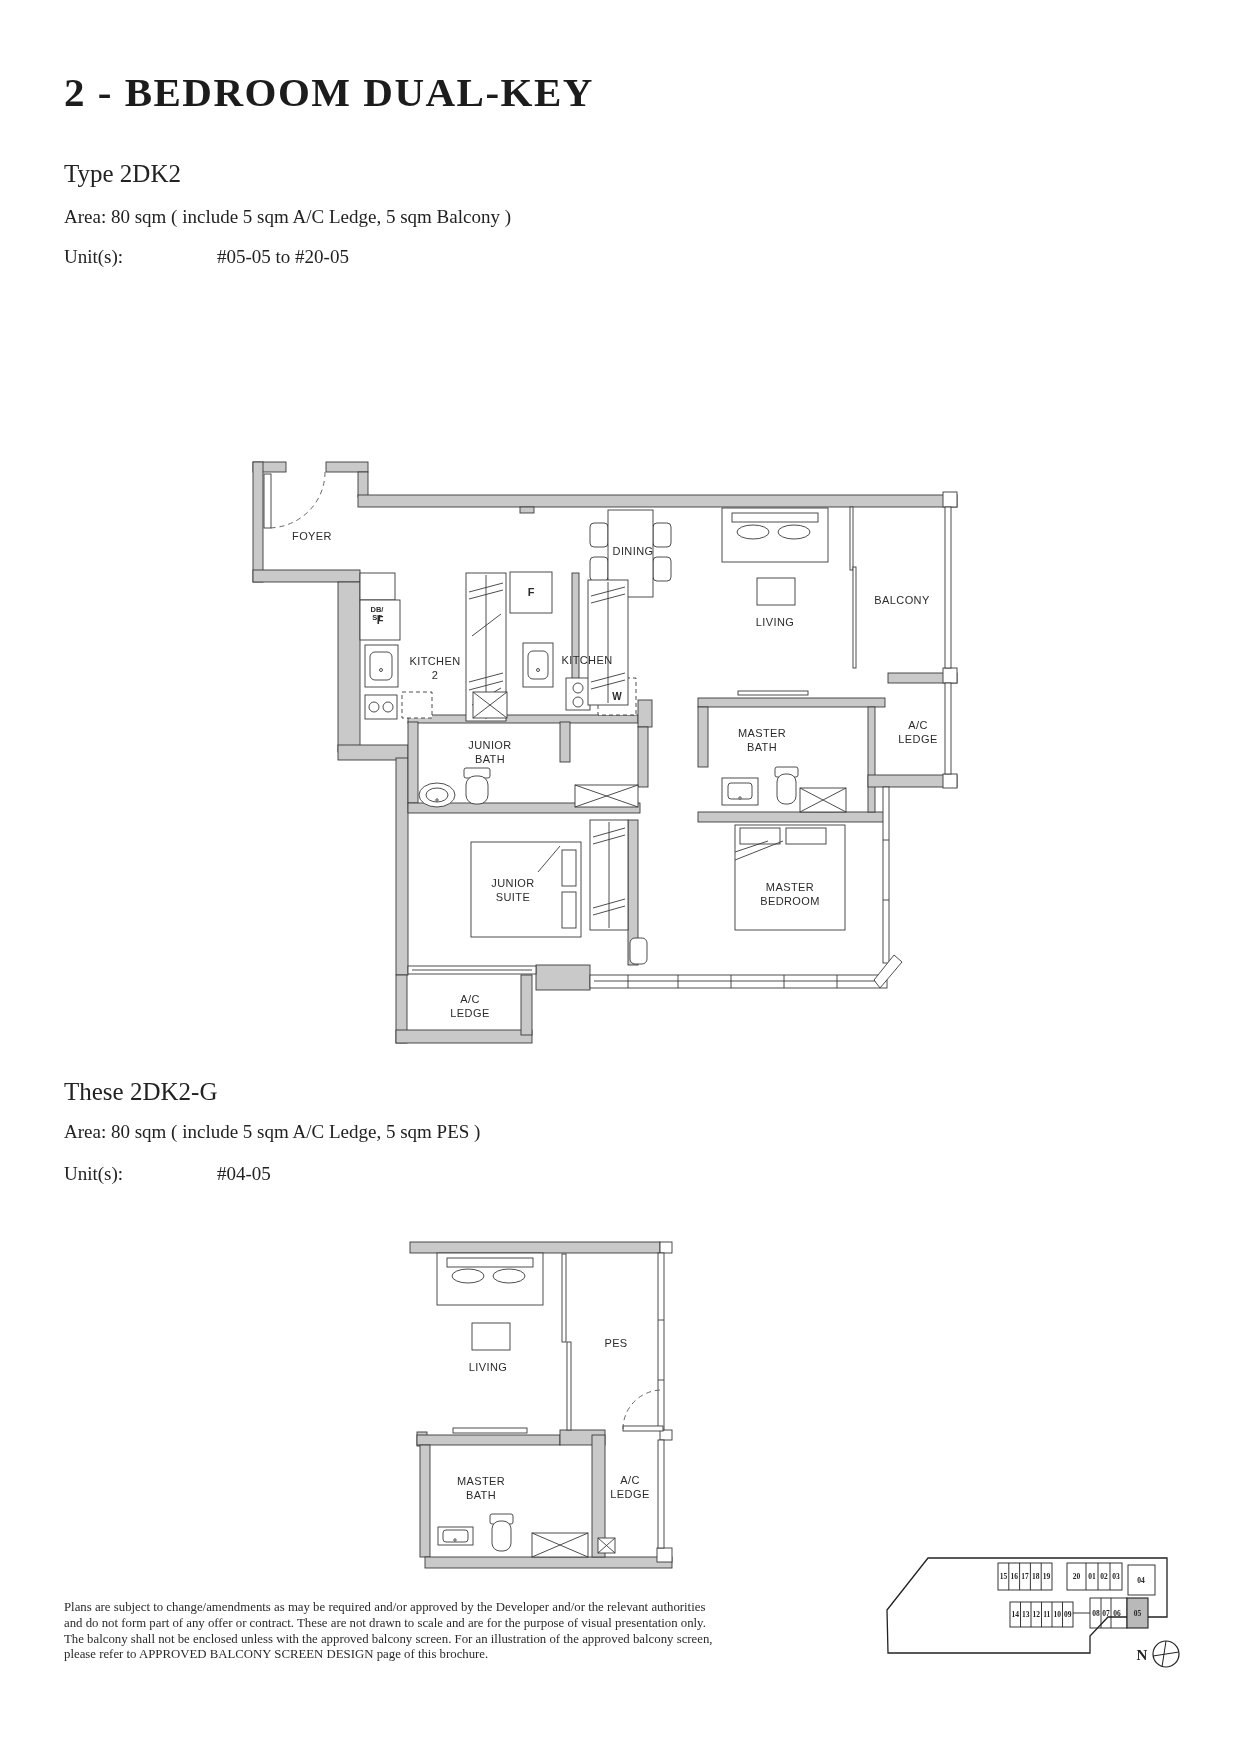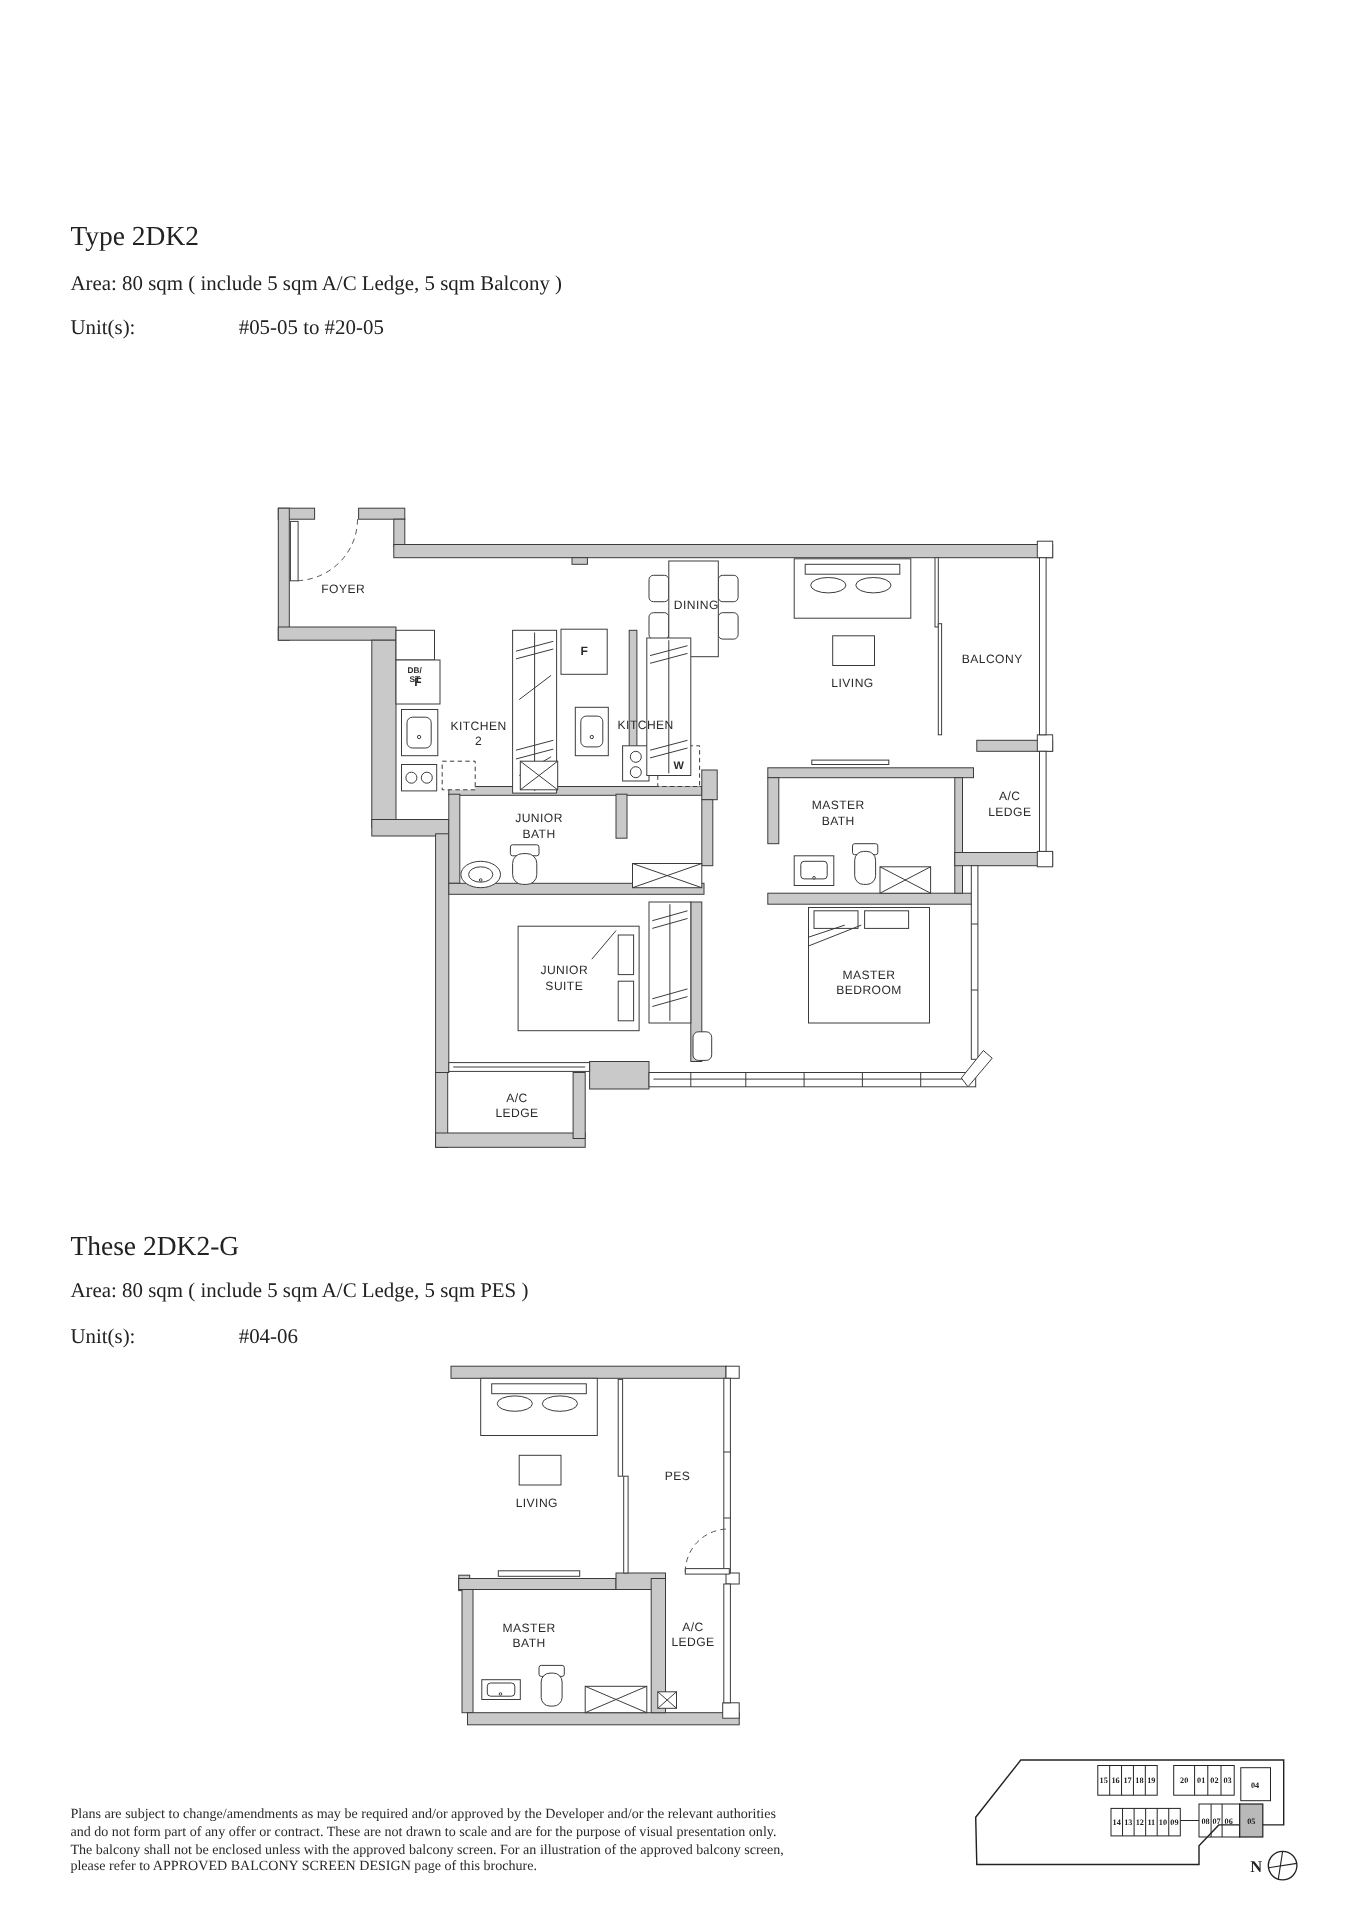--- a/index.html
+++ b/index.html
@@ -1,18 +1,18 @@
 <!DOCTYPE html>
 <html><head>
 <meta charset="utf-8">
 <style>
   html,body{margin:0;padding:0;background:#ffffff;}
   .page{position:relative;width:1241px;height:1755px;background:#fff;overflow:hidden;
         font-family:"Liberation Serif",serif;color:#1f1f1f;}
-  .abs{position:absolute;margin-top:42px;}
+  .abs{position:absolute;}
   .page-title{font-size:41px;font-weight:700;letter-spacing:1.5px;color:#1c1c1c;}
   .type-name{font-size:25px;font-weight:400;color:#222;}
   .body-text{font-size:19px;color:#222;}
   .units-row{font-size:19px;color:#222;}
   .units-val{position:absolute;left:153px;top:0;white-space:nowrap;}
   .disclaimer{font-size:12.8px;line-height:15.8px;color:#2a2a2a;white-space:pre-line;width:740px;}
   .plan{position:absolute;}
   .plan svg{position:absolute;left:0;top:0;}
   .room-label{position:absolute;transform:translate(-50%,-50%);
       font-family:"Liberation Sans",sans-serif;font-size:11px;font-weight:400;
@@ -22,20 +22,21 @@
       text-align:center;white-space:pre-line;line-height:1.05;}
   .fs11{font-size:11px;} .fs10{font-size:10px;} .fs75{font-size:7.5px;margin-top:28px;}
   .kp-num{font-family:"Liberation Serif",serif;font-size:7.5px;fill:#222;}
   .kp-north{font-family:"Liberation Serif",serif;font-size:15px;fill:#222;}
 </style>
 </head>
 <body>
 
 <div class="page">
 
+  <h1 class="abs page-title" style="left:64px;top:68px;margin:0;">2 - BEDROOM DUAL-KEY</h1>
 
   <div class="abs type-name" style="left:64px;top:160px;">Type 2DK2</div>
   <div class="abs body-text" style="left:64px;top:206px;">Area: 80 sqm ( include 5 sqm A/C Ledge, 5 sqm Balcony )</div>
   <div class="abs units-row" style="left:64px;top:246px;width:400px;height:24px;">
     <span>Unit(s):</span>
     <span class="units-val">#05-05 to #20-05</span>
   </div>
 
   <div class="plan" style="left:228px;top:400px;width:730px;height:655px;">
     <svg width="730" height="655" viewBox="0 0 730 655">
@@ -241,21 +242,21 @@
 ST</div>
     <div class="appl-label fs11" style="left:152px;top:221px;">F</div>
     <div class="appl-label fs11" style="left:303px;top:193px;">F</div>
     <div class="appl-label fs10" style="left:389px;top:297px;">W</div>
   </div>
 
   <div class="abs type-name" style="left:64px;top:1078px;">These 2DK2-G</div>
   <div class="abs body-text" style="left:64px;top:1121px;">Area: 80 sqm ( include 5 sqm A/C Ledge, 5 sqm PES )</div>
   <div class="abs units-row" style="left:64px;top:1163px;width:400px;height:24px;">
     <span>Unit(s):</span>
-    <span class="units-val">#04-06</span>
+    <span class="units-val">#04-05</span>
   </div>
 
   <div class="plan" style="left:365px;top:1230px;width:320px;height:345px;">
     <svg width="320" height="345" viewBox="0 0 320 345">
       <g fill="#c9c9c9" stroke="#3a3a3a" stroke-width="0.9">
         <rect x="45" y="12" width="250" height="11"></rect>
         <rect x="52" y="202" width="10" height="14"></rect>
         <rect x="52" y="205" width="143" height="10"></rect>
         <rect x="55" y="215" width="10" height="112"></rect>
         <rect x="60" y="327" width="247" height="11"></rect>

